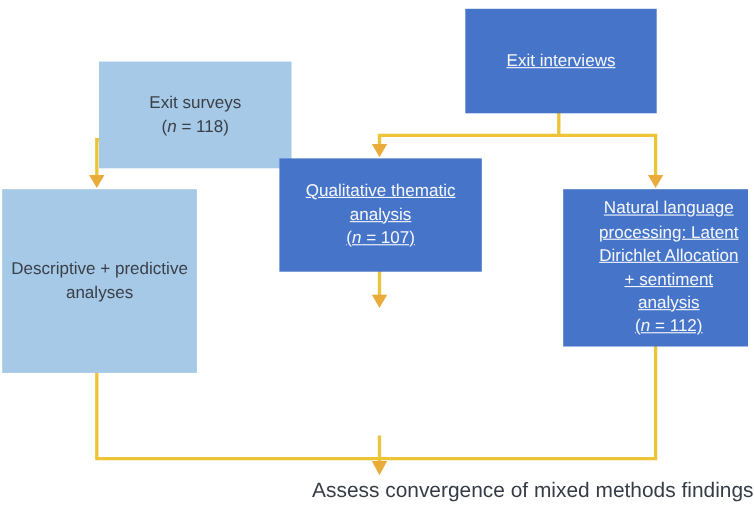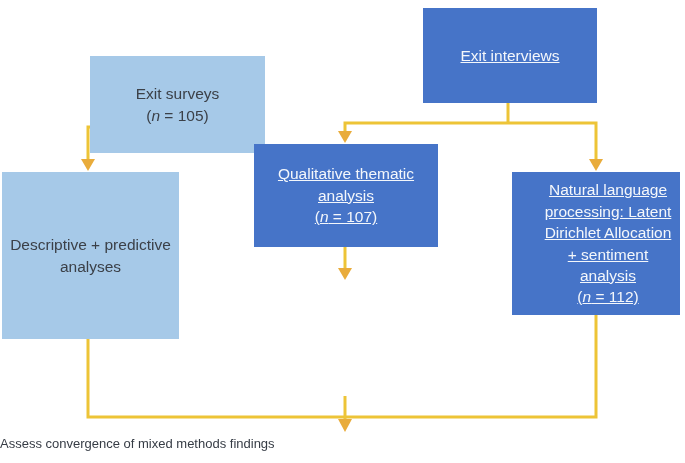--- a/index.html
+++ b/index.html
@@ -33,22 +33,22 @@
   #b-nonmetric       { left: 254px; top: 282px; width: 184px; height: 116px; }
 
   #connectors { position: absolute; left: 0; top: 0; width: 685px; height: 463px; }
   .conn { fill: none; stroke: var(--arrow-line, #EDC437); stroke-width: 3; stroke-linejoin: miter; }
   .head { fill: var(--arrow-head, #E9AC3B); stroke: none; }
 
   #caption {
     position: absolute;
     left: 0; right: 0;
     top: 436px;
-    text-align: left;
-    font-size: 13px;
+    text-align: right;
+    font-size: 19px;
     color: var(--caption-text, #363C45);
   }
 </style>
 </head>
 <body>
 
 <div id="canvas">
 
   <svg id="connectors" viewBox="0 0 685 463" xmlns="http://www.w3.org/2000/svg">
     <g>
@@ -70,21 +70,21 @@
     </g>
     <g>
       <polyline class="conn" points="345,396 345,420"></polyline>
       <polygon class="head" points="338,419 352,419 345,432"></polygon>
     </g>
   </svg>
 
   <div class="box light" id="b-exit-surveys">
     <div>
       <span>Exit surveys</span><br>
-      <span><span>(</span><i>n</i><span> = 105)</span></span>
+      <span><span>(</span><i>n</i><span> = 118)</span></span>
     </div>
   </div>
 
   <div class="box dark" id="b-exit-interviews">
     <div>
       <span>Exit interviews</span><br>
     </div>
   </div>
 
   <div class="box light" id="b-descriptive">

